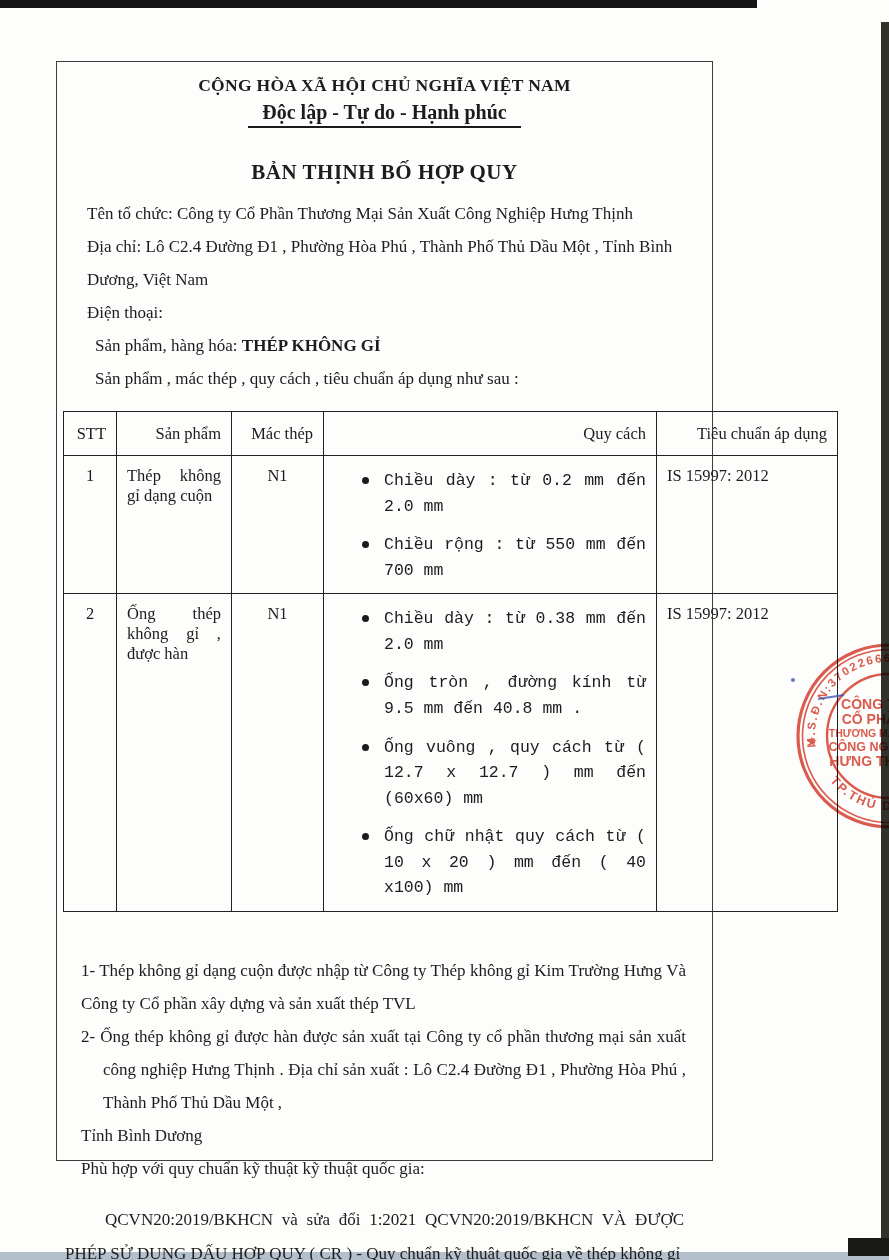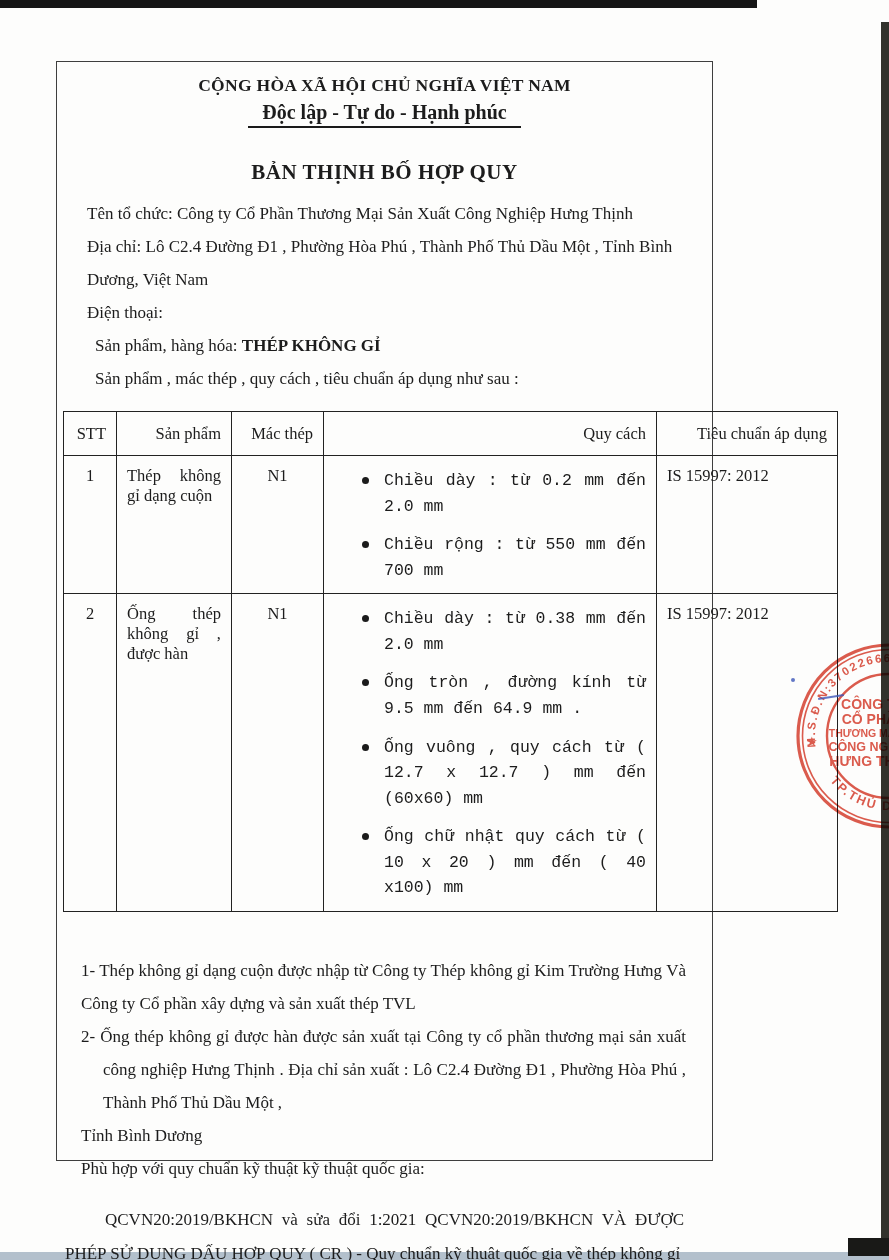--- a/index.html
+++ b/index.html
@@ -139,21 +139,21 @@
         </td>
         <td>IS 15997: 2012</td>
       </tr>
       <tr class="r2">
         <td class="c-stt">2</td>
         <td class="c-sp">Ống thép không gỉ , được hàn</td>
         <td class="c-mac">N1</td>
         <td>
           <ul class="qc">
             <li>Chiều dày : từ 0.38 mm đến 2.0 mm</li>
-            <li>Ống tròn , đường kính từ 9.5 mm đến 64.9 mm .</li>
+            <li>Ống tròn , đường kính từ 9.5 mm đến 40.8 mm .</li>
             <li>Ống vuông , quy cách từ ( 12.7 x 12.7 ) mm đến (60x60) mm</li>
             <li>Ống chữ nhật quy cách từ ( 10 x 20 ) mm đến ( 40 x100) mm</li>
           </ul>
         </td>
         <td>IS 15997: 2012</td>
       </tr>
     </tbody>
       </table>
 
     <div class="notes">

